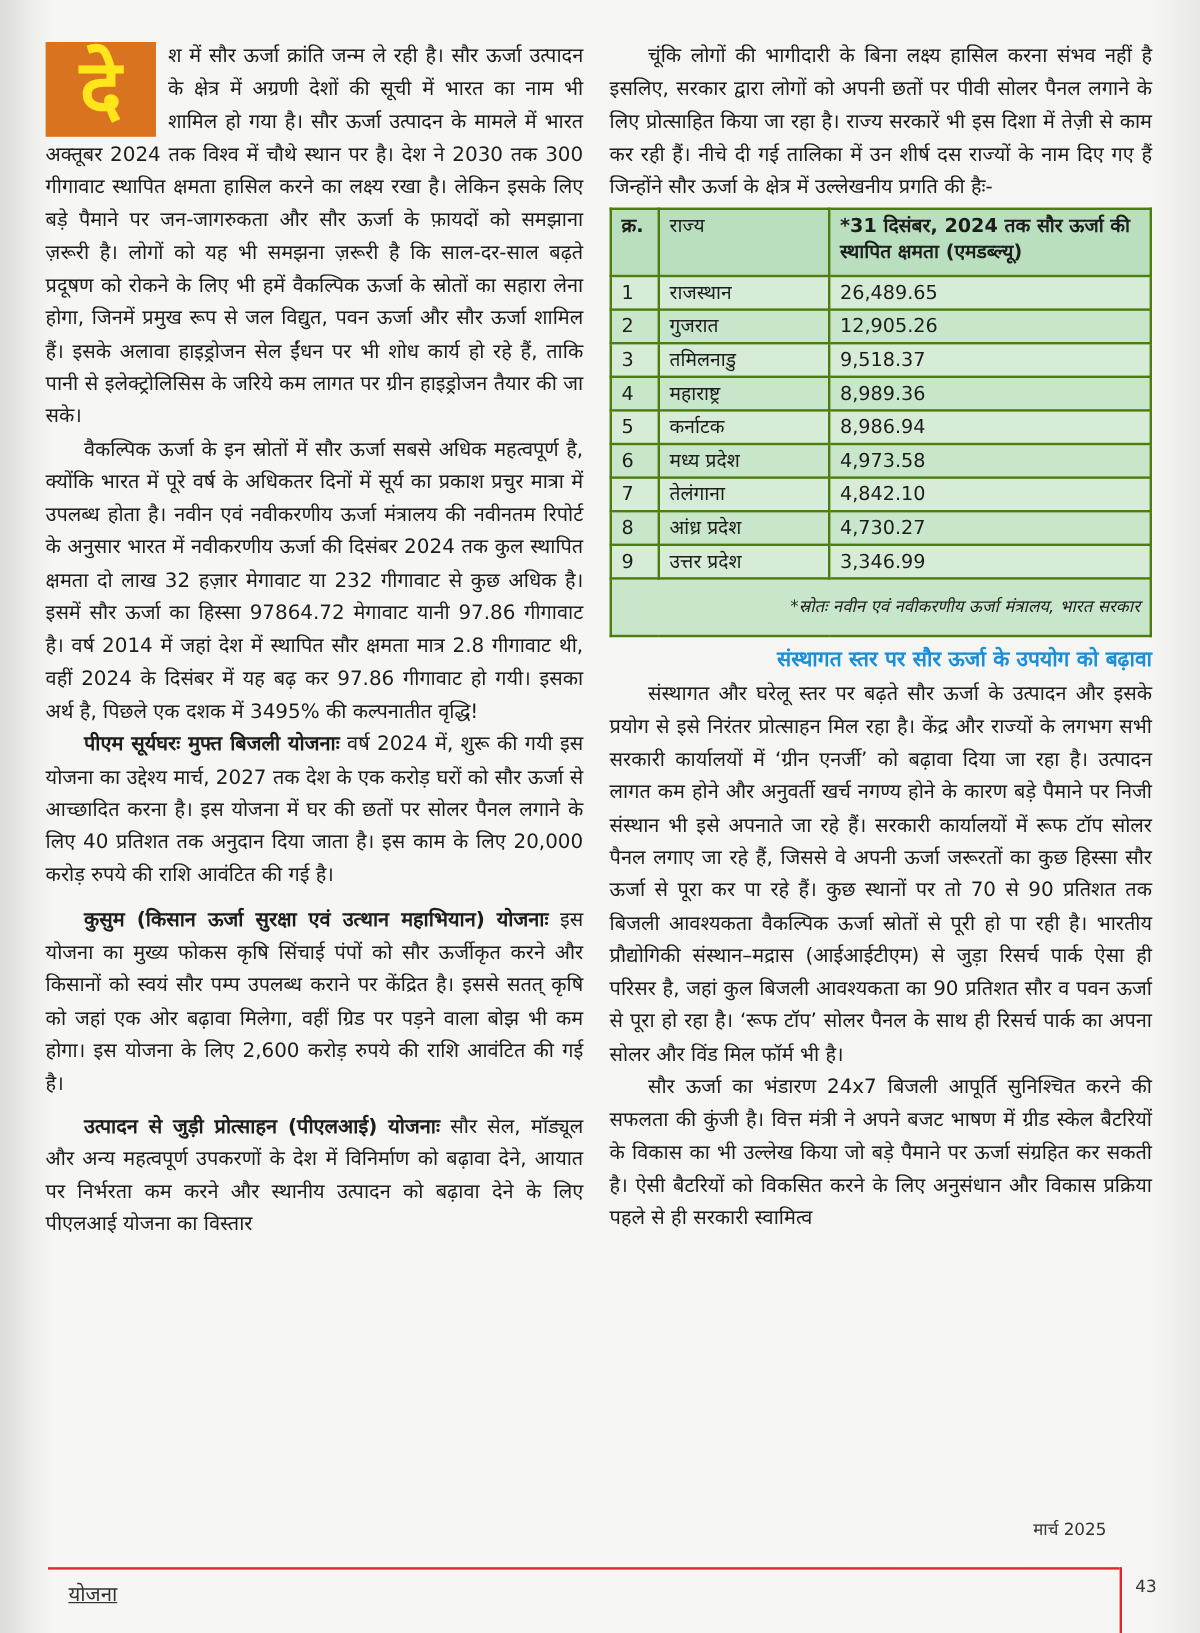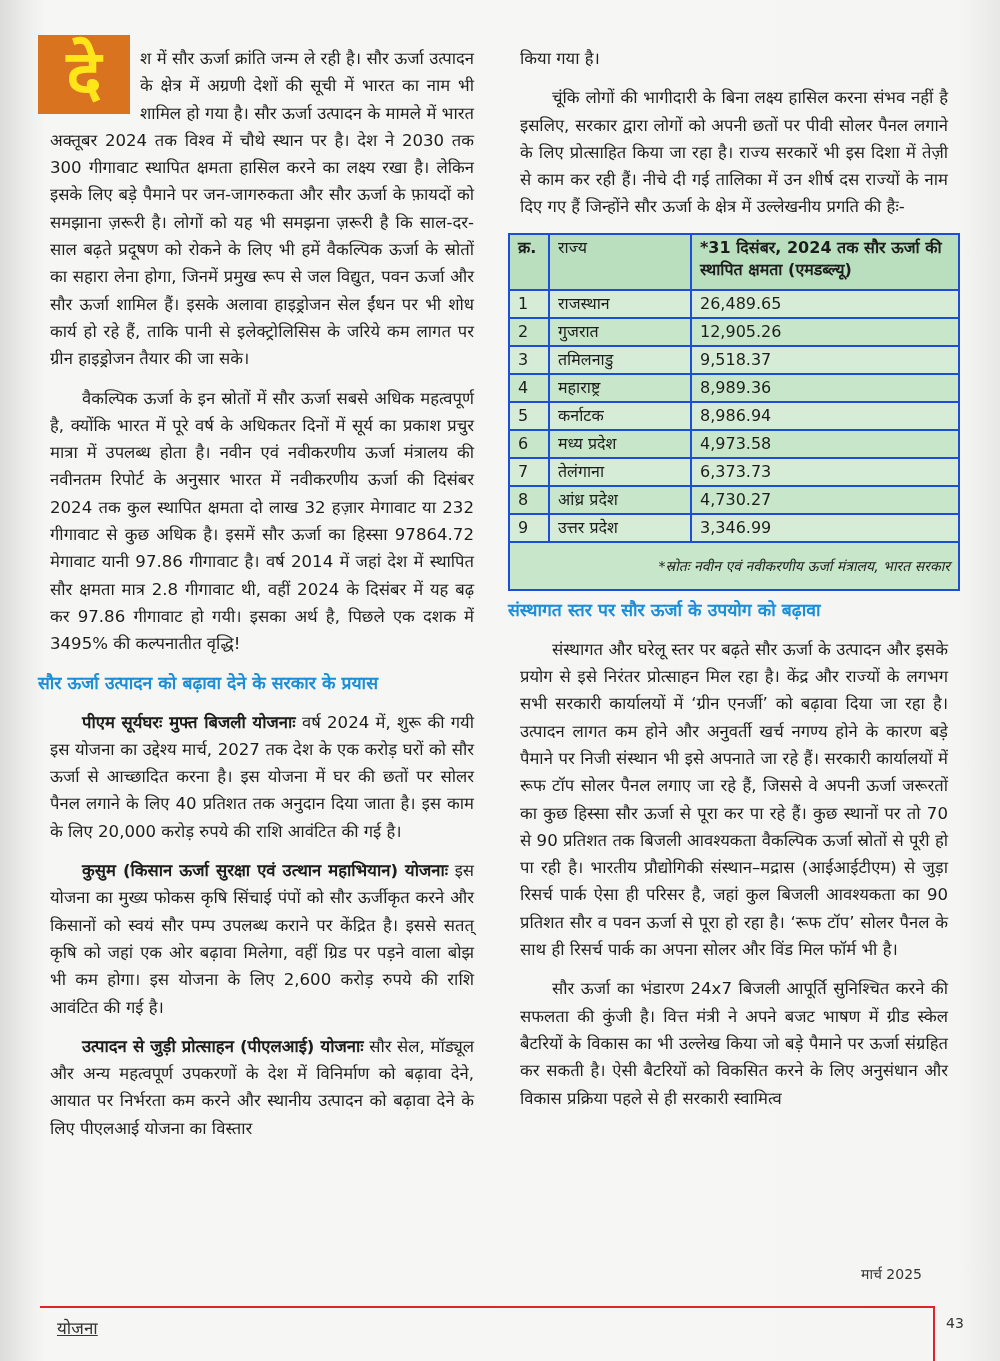--- a/index.html
+++ b/index.html
@@ -14,43 +14,43 @@
     position: absolute; left: 0; top: 0; width: 1000px; height: 1361px;
     background: linear-gradient(90deg, #dcdcda 0px, #ececea 25px, #f6f6f4 45px, #f5f5f3 960px, #e8e8e6 1000px);
   }
   .col {
     position: absolute; top: 33px;
     font-size: 16.6px; line-height: 27.3px;
     text-align: justify;
   }
   .col-left { left: 38px; width: 448px; }
   .col-right { left: 508px; width: 452px; }
-  .col p { margin: 12px; }
+  .col p { margin: 0; }
   .indent { text-indent: 32px; }
   .dropcap {
     float: left; width: 92px; height: 79px;
     background: #d9731f;
     margin: 2px 10px 0 0;
     display: flex; align-items: center; justify-content: center;
   }
   .dropcap span {
     color: #ffe51a; font-size: 66px; font-weight: bold; line-height: 1;
   }
   .heading {
     color: #1a8fd8; font-weight: bold; font-size: 17.5px;
-    line-height: 27px; text-align: left; margin: 0;
+    line-height: 27px; text-align: right; margin: 0;
   }
   .bold { font-weight: bold; }
   table.solar {
     border-collapse: collapse; width: 452px;
     background: #cfe8cf; margin: 4px 0 0 0;
     font-size: 16px; line-height: 22px;
   }
   table.solar td, table.solar th {
-    border: 2px solid #1d4ed8; padding: 2px 8px; text-align: left;
+    border: 2px solid #4d7c0f; padding: 2px 8px; text-align: left;
     font-weight: normal; vertical-align: top;
   }
   table.solar thead th { background: #b9dfbe; height: 50px; }
   table.solar th.cap { font-weight: bold; }
   table.solar tbody tr:nth-child(odd) td { background: #d6ecd6; }
   table.solar tbody tr:nth-child(even) td { background: #c8e6c9; }
   table.solar td.src {
     text-align: right; font-style: italic; font-size: 14px; background: #c8e6c9 !important;
     padding: 12px 8px;
   }
@@ -76,28 +76,26 @@
 <body>
 
 <div class="page">
 
   <div class="col col-left">
     <div class="dropcap">
       <span>दे</span>
     </div>
     <p>श में सौर ऊर्जा क्रांति जन्म ले रही है। सौर ऊर्जा उत्पादन के क्षेत्र में अग्रणी देशों की सूची में भारत का नाम भी शामिल हो गया है। सौर ऊर्जा उत्पादन के मामले में भारत अक्तूबर 2024 तक विश्व में चौथे स्थान पर है। देश ने 2030 तक 300 गीगावाट स्थापित क्षमता हासिल करने का लक्ष्य रखा है। लेकिन इसके लिए बड़े पैमाने पर जन-जागरुकता और सौर ऊर्जा के फ़ायदों को समझाना ज़रूरी है। लोगों को यह भी समझना ज़रूरी है कि साल-दर-साल बढ़ते प्रदूषण को रोकने के लिए भी हमें वैकल्पिक ऊर्जा के स्रोतों का सहारा लेना होगा, जिनमें प्रमुख रूप से जल विद्युत, पवन ऊर्जा और सौर ऊर्जा शामिल हैं। इसके अलावा हाइड्रोजन सेल ईंधन पर भी शोध कार्य हो रहे हैं, ताकि पानी से इलेक्ट्रोलिसिस के जरिये कम लागत पर ग्रीन हाइड्रोजन तैयार की जा सके।</p>
     <p class="indent">वैकल्पिक ऊर्जा के इन स्रोतों में सौर ऊर्जा सबसे अधिक महत्वपूर्ण है, क्योंकि भारत में पूरे वर्ष के अधिकतर दिनों में सूर्य का प्रकाश प्रचुर मात्रा में उपलब्ध होता है। नवीन एवं नवीकरणीय ऊर्जा मंत्रालय की नवीनतम रिपोर्ट के अनुसार भारत में नवीकरणीय ऊर्जा की दिसंबर 2024 तक कुल स्थापित क्षमता दो लाख 32 हज़ार मेगावाट या 232 गीगावाट से कुछ अधिक है। इसमें सौर ऊर्जा का हिस्सा 97864.72 मेगावाट यानी 97.86 गीगावाट है। वर्ष 2014 में जहां देश में स्थापित सौर क्षमता मात्र 2.8 गीगावाट थी, वहीं 2024 के दिसंबर में यह बढ़ कर 97.86 गीगावाट हो गयी। इसका अर्थ है, पिछले एक दशक में 3495% की कल्पनातीत वृद्धि!</p>
-    <h2 class="heading">सौर ऊर्जा उत्पादन को बढ़ावा देने के सरकार के प्रयास</h2>
     <p class="indent"><span class="bold">पीएम सूर्यघरः मुफ्त बिजली योजनाः</span><span> वर्ष 2024 में, शुरू की गयी इस योजना का उद्देश्य मार्च, 2027 तक देश के एक करोड़ घरों को सौर ऊर्जा से आच्छादित करना है। इस योजना में घर की छतों पर सोलर पैनल लगाने के लिए 40 प्रतिशत तक अनुदान दिया जाता है। इस काम के लिए 20,000 करोड़ रुपये की राशि आवंटित की गई है।</span></p>
     <p class="indent" style="margin-top:10px"><span class="bold">कुसुम (किसान ऊर्जा सुरक्षा एवं उत्थान महाभियान) योजनाः</span><span> इस योजना का मुख्य फोकस कृषि सिंचाई पंपों को सौर ऊर्जीकृत करने और किसानों को स्वयं सौर पम्प उपलब्ध कराने पर केंद्रित है। इससे सतत् कृषि को जहां एक ओर बढ़ावा मिलेगा, वहीं ग्रिड पर पड़ने वाला बोझ भी कम होगा। इस योजना के लिए 2,600 करोड़ रुपये की राशि आवंटित की गई है।</span></p>
     <p class="indent" style="margin-top:8px"><span class="bold">उत्पादन से जुड़ी प्रोत्साहन (पीएलआई) योजनाः</span><span> सौर सेल, मॉड्यूल और अन्य महत्वपूर्ण उपकरणों के देश में विनिर्माण को बढ़ावा देने, आयात पर निर्भरता कम करने और स्थानीय उत्पादन को बढ़ावा देने के लिए पीएलआई योजना का विस्तार</span></p>
   </div>
 
   <div class="col col-right">
-    <p>किया गया है।</p>
     <p class="indent">चूंकि लोगों की भागीदारी के बिना लक्ष्य हासिल करना संभव नहीं है इसलिए, सरकार द्वारा लोगों को अपनी छतों पर पीवी सोलर पैनल लगाने के लिए प्रोत्साहित किया जा रहा है। राज्य सरकारें भी इस दिशा में तेज़ी से काम कर रही हैं। नीचे दी गई तालिका में उन शीर्ष दस राज्यों के नाम दिए गए हैं जिन्होंने सौर ऊर्जा के क्षेत्र में उल्लेखनीय प्रगति की हैः-</p>
 
     <table class="solar">
       <thead>
         <tr>
           <th class="cap c1">क्र.</th>
           <th class="c2">राज्य</th>
           <th class="cap">*31 दिसंबर, 2024 तक सौर ऊर्जा की स्थापित क्षमता (एमडब्ल्यू)</th>
         </tr>
       </thead>
@@ -128,21 +126,21 @@
             <td>8,986.94</td>
           </tr>
           <tr>
             <td>6</td>
             <td>मध्य प्रदेश</td>
             <td>4,973.58</td>
           </tr>
           <tr>
             <td>7</td>
             <td>तेलंगाना</td>
-            <td>6,373.73</td>
+            <td>4,842.10</td>
           </tr>
           <tr>
             <td>8</td>
             <td>आंध्र प्रदेश</td>
             <td>4,730.27</td>
           </tr>
           <tr>
             <td>9</td>
             <td>उत्तर प्रदेश</td>
             <td>3,346.99</td>

